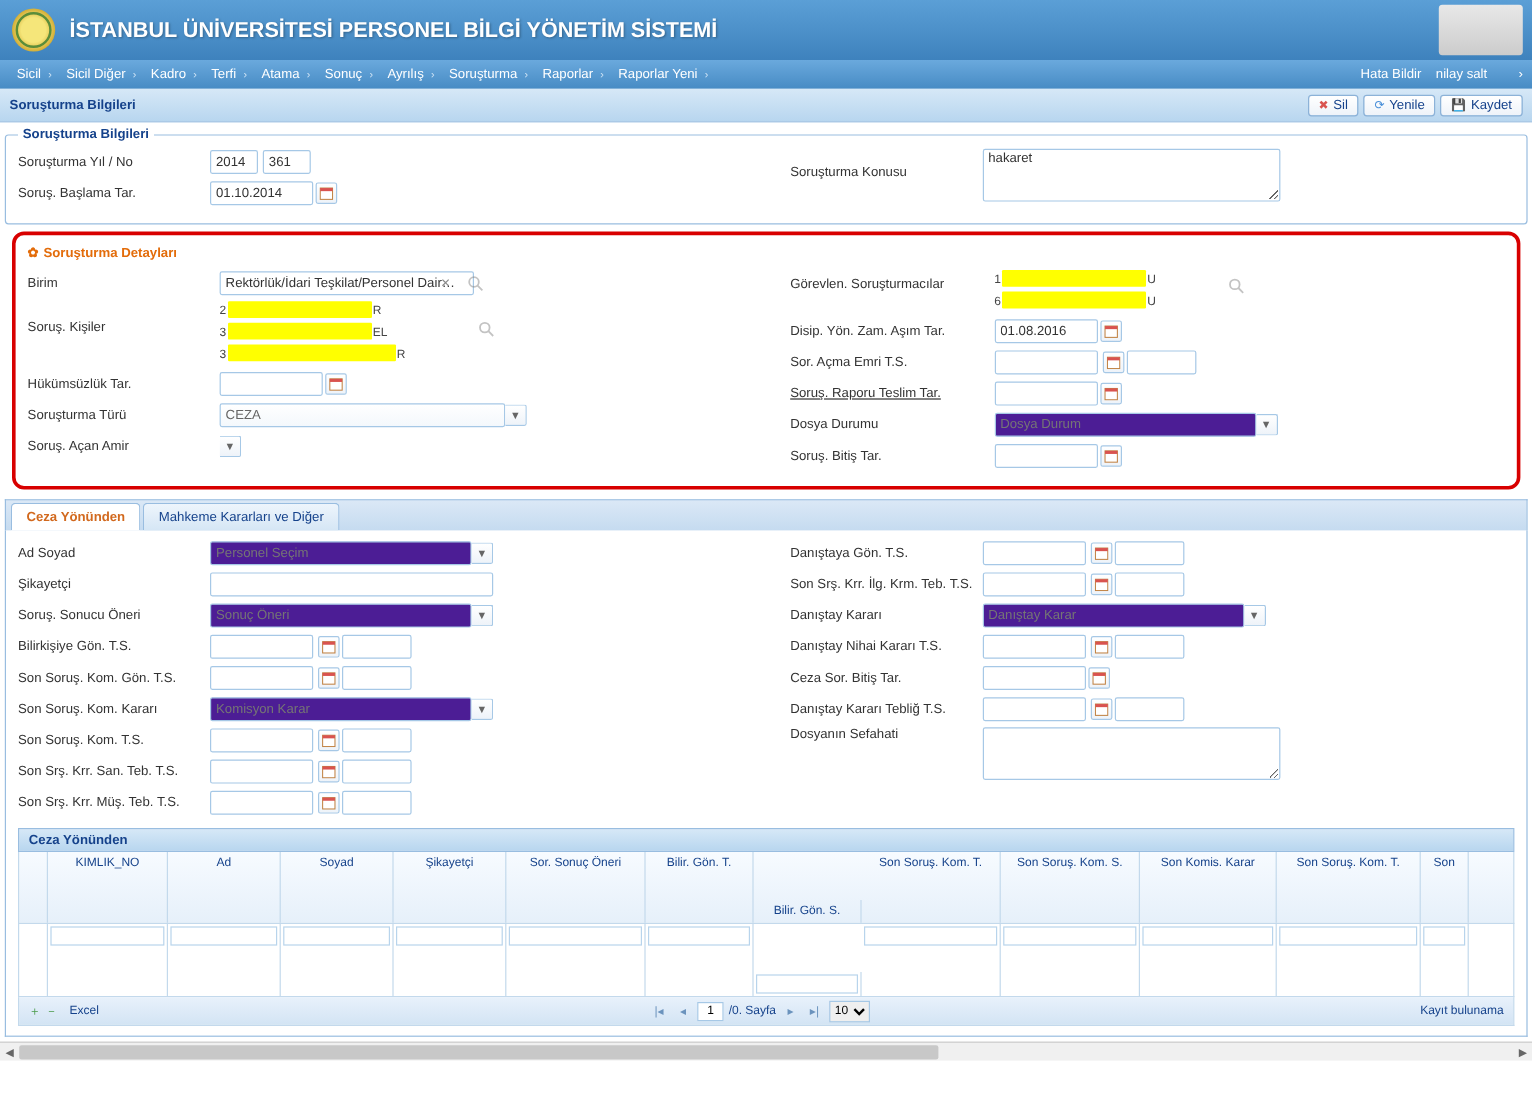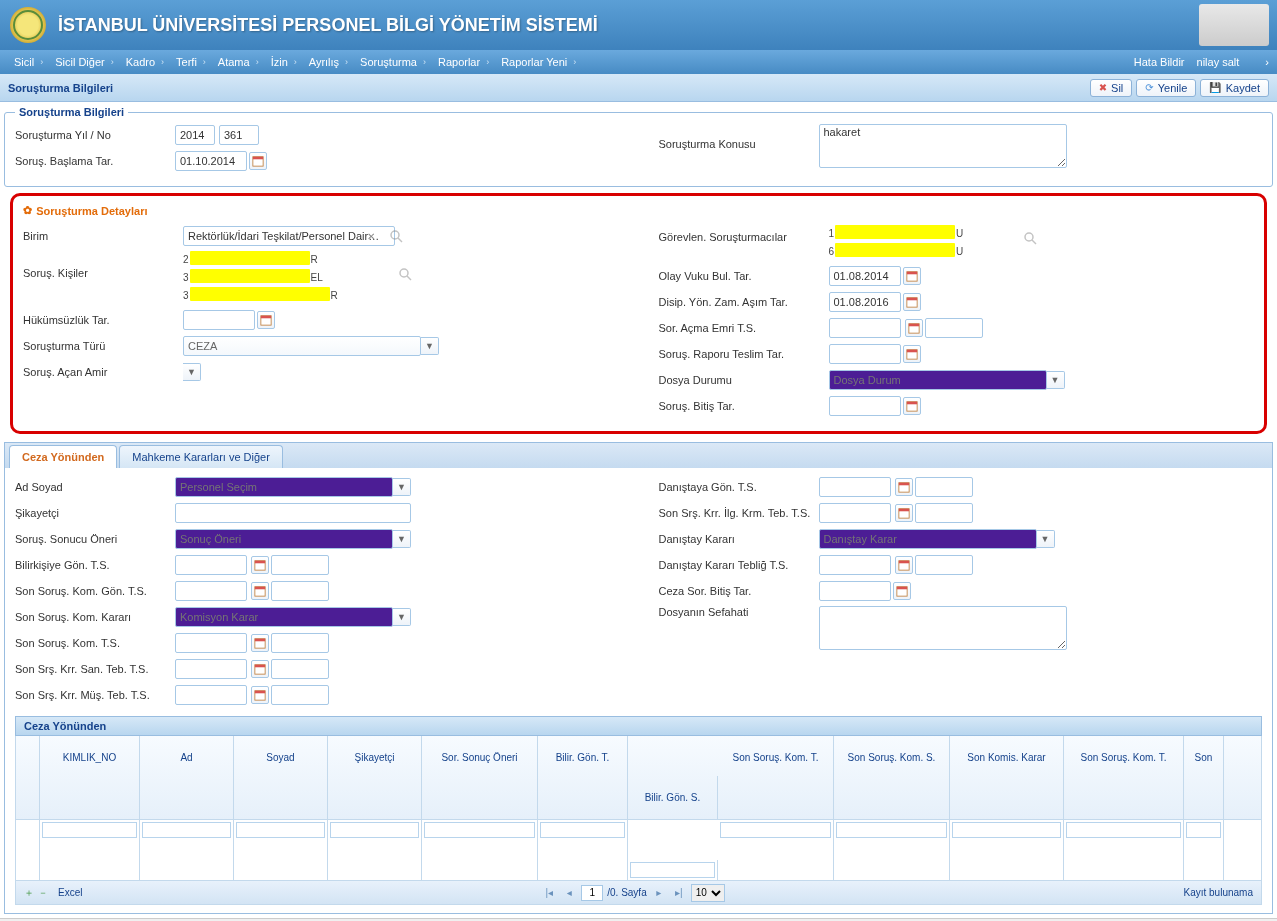--- a/index.html
+++ b/index.html
@@ -19,21 +19,21 @@
 .toolbar-btn .ic { font-size: 10px; }
 .content { padding: 4px; }
 fieldset.panel { border: 1px solid #99bde0; border-radius: 3px; margin-bottom: 6px; padding: 6px 10px 10px; position: relative; }
 fieldset.panel > legend { color: #15428b; font-size: 11px; font-weight: bold; padding: 0 4px; }
 .row { display: flex; gap: 40px; }
 .col { flex: 1; }
 .form-line { display: flex; align-items: center; margin-bottom: 4px; min-height: 22px; }
 .form-label { width: 160px; color: #333; font-size: 11px; }
 .text-input { border: 1px solid #a6c8e6; border-radius: 2px; height: 20px; padding: 1px 4px; font-size: 11px; color: #333; background: #fff; }
 .text-input.small { width: 40px; }
-.text-input.date { width: 72px; }
+.text-input.date { width: 86px; }
 .text-input.wide { width: 212px; }
 .text-input.select { width: 238px; background: linear-gradient(#fff,#f4f8fc); color: #666; }
 .text-input.ro { background: #4c1d95; color: #888; }
 textarea.text-input { height: 44px; width: 248px; resize: both; }
 .cal-btn { width: 18px; height: 18px; display: inline-flex; align-items: center; justify-content: center; border: 1px solid #a6c8e6; border-radius: 2px; margin-left: 2px; background: linear-gradient(#fff,#eef3f9); cursor: pointer; }
 .cal-btn svg { width: 12px; height: 12px; }
 .sel-btn { width: 18px; height: 18px; display: inline-flex; align-items: center; justify-content: center; border: 1px solid #a6c8e6; border-left: none; border-radius: 0 2px 2px 0; background: linear-gradient(#fff,#eef3f9); cursor: pointer; font-size: 9px; color: #666; }
 .search-ic { width: 14px; height: 14px; display: inline-block; margin-left: 6px; cursor: pointer; opacity: 0.5; }
 .search-ic svg { width: 14px; height: 14px; }
 .red-box { border: 3px solid #d80000; border-radius: 10px; margin: 2px 6px 8px; padding: 8px 10px 10px; position: relative; }
@@ -42,21 +42,21 @@
 .yellow-tag { background: #ffff00; display: inline-block; height: 14px; padding: 0 2px; line-height: 14px; border-radius: 1px; margin-bottom: 2px; font-size: 10px; }
 .yellow-tag-row { display:flex; align-items:center; gap:1px; margin-bottom:2px; }
 .yellow-tag-pre { font-size:10px; color:#444; }
 .yellow-tag-suf { font-size:10px; color:#444; }
 .tabs { background: linear-gradient(#dbe8f6,#c5dbf0); height: 26px; display: flex; align-items: flex-end; padding: 0 4px; border: 1px solid #99bde0; border-bottom: none; }
 .tab { padding: 5px 12px; border: 1px solid #99bde0; border-bottom: none; border-radius: 4px 4px 0 0; margin-right: 2px; background: linear-gradient(#eef5fc,#d5e6f5); color: #15428b; font-size: 11px; cursor: pointer; }
 .tab.active { background: #fff; color: #d2691e; font-weight: bold; }
 .tab-body { border: 1px solid #99bde0; border-top: none; padding: 8px 10px; }
 .grid-title { background: linear-gradient(#d6e8f7,#b8d6ef); color: #15428b; font-weight: bold; padding: 3px 8px; border: 1px solid #99bde0; font-size: 11px; }
 .grid-head { display: flex; background: linear-gradient(#f7fbff,#e6f0fa); border: 1px solid #c3d9ec; border-top: none; }
-.grid-head .gh, .grid-filter .gf { border-right: 1px solid #c3d9ec; padding: 16px 4px; font-size: 10px; color: #15428b; text-align: center; overflow: hidden; white-space: nowrap; }
+.grid-head .gh, .grid-filter .gf { border-right: 1px solid #c3d9ec; padding: 4px 4px; font-size: 10px; color: #15428b; text-align: center; overflow: hidden; white-space: nowrap; }
 .grid-filter { display: flex; border: 1px solid #c3d9ec; border-top: none; background: #fff; }
 .grid-filter .gf { padding: 2px; }
 .grid-filter input { width: 100%; border: 1px solid #b8d4ec; height: 16px; font-size: 10px; padding: 0 2px; }
 .grid-footer { background: linear-gradient(#e8f1fb,#d3e4f4); border: 1px solid #c3d9ec; border-top: none; height: 24px; display: flex; align-items: center; padding: 0 8px; font-size: 10px; color: #15428b; justify-content: space-between; }
 .pager { display: flex; align-items: center; gap: 4px; }
 .pager .pb { width: 16px; height: 16px; display: inline-flex; align-items: center; justify-content: center; cursor: pointer; color: #6b93bd; font-size: 10px; }
 .pager input { width: 22px; height: 16px; border: 1px solid #a6c8e6; text-align: center; font-size: 10px; }
 .pager select { height: 18px; border: 1px solid #a6c8e6; font-size: 10px; }
 .scrollbar-bottom { height: 16px; background: #f0f0f0; border-top: 1px solid #ccc; position: relative; }
 .scrollbar-bottom .thumb { position: absolute; left: 16px; top: 2px; height: 12px; width: 60%; background: #c8c8c8; border-radius: 2px; }
@@ -93,21 +93,21 @@
       </div>
     <div class="menu-item">
         <span>Terfi</span>
         <span class="chev">›</span>
       </div>
     <div class="menu-item">
         <span>Atama</span>
         <span class="chev">›</span>
       </div>
     <div class="menu-item">
-        <span>İzin</span>
+        <span>Sonuç</span>
         <span class="chev">›</span>
       </div>
     <div class="menu-item">
         <span>Ayrılış</span>
         <span class="chev">›</span>
       </div>
     <div class="menu-item">
         <span>Soruşturma</span>
         <span class="chev">›</span>
       </div>
@@ -251,30 +251,20 @@
                 <span class="yellow-tag" style="width:120px;"></span>
                 <span class="yellow-tag-suf">U</span>
               </div>
           </div>
           <span class="search-ic" style="margin-left:60px;margin-top:6px;"><svg viewBox="0 0 14 14">
                 <circle cx="6" cy="6" r="4" fill="none" stroke="#888" stroke-width="1.5"></circle>
                 <line x1="9" y1="9" x2="13" y2="13" stroke="#888" stroke-width="1.5"></line>
               </svg></span>
         </div>
         <div class="form-line">
-          <div class="form-label" style="width:170px;">Olay Vuku Bul. Tar.</div>
-          <input class="text-input date" value="01.08.2014" style="">
-          <span class="cal-btn">
-              <svg viewBox="0 0 14 14">
-                <rect x="1" y="2" width="12" height="11" fill="#fff" stroke="#c08040"></rect>
-                <rect x="1" y="2" width="12" height="3" fill="#d9534f"></rect>
-              </svg>
-            </span>
-        </div>
-        <div class="form-line">
           <div class="form-label" style="width:170px;">Disip. Yön. Zam. Aşım Tar.</div>
           <input class="text-input date" value="01.08.2016" style="">
           <span class="cal-btn">
               <svg viewBox="0 0 14 14">
                 <rect x="1" y="2" width="12" height="11" fill="#fff" stroke="#c08040"></rect>
                 <rect x="1" y="2" width="12" height="3" fill="#d9534f"></rect>
               </svg>
             </span>
         </div>
         <div class="form-line">
@@ -284,21 +274,21 @@
             <span class="cal-btn">
                 <svg viewBox="0 0 14 14">
                   <rect x="1" y="2" width="12" height="11" fill="#fff" stroke="#c08040"></rect>
                   <rect x="1" y="2" width="12" height="3" fill="#d9534f"></rect>
                 </svg>
               </span>
             <input class="text-input" style="width: 58px;">
           </div>
         </div>
         <div class="form-line">
-          <div class="form-label" style="width:170px;">Soruş. Raporu Teslim Tar.</div>
+          <div class="form-label" style="width:170px;text-decoration:underline;">Soruş. Raporu Teslim Tar.</div>
           <input class="text-input date" style="">
           <span class="cal-btn">
               <svg viewBox="0 0 14 14">
                 <rect x="1" y="2" width="12" height="11" fill="#fff" stroke="#c08040"></rect>
                 <rect x="1" y="2" width="12" height="3" fill="#d9534f"></rect>
               </svg>
             </span>
         </div>
         <div class="form-line">
           <div class="form-label" style="width:170px;">Dosya Durumu</div>
@@ -437,41 +427,54 @@
               </span>
               <input class="text-input" style="width: 58px;">
             </div>
         </div>
         <div class="form-line">
           <div class="form-label">Danıştay Kararı</div>
           <input class="text-input select ro" style="width: 218px;" placeholder="Danıştay Karar">
             <span class="sel-btn">▼</span>
         </div>
         <div class="form-line">
-          <div class="form-label">Danıştay Kararı Tebliğ T.S.</div>
+          <div class="form-label">Danıştay Nihai Kararı T.S.</div>
           <div class="input-pair">
               <input class="text-input date" style="">
               <span class="cal-btn">
                 <svg viewBox="0 0 14 14">
                   <rect x="1" y="2" width="12" height="11" fill="#fff" stroke="#c08040"></rect>
                   <rect x="1" y="2" width="12" height="3" fill="#d9534f"></rect>
                 </svg>
               </span>
               <input class="text-input" style="width: 58px;">
             </div>
         </div>
         <div class="form-line">
           <div class="form-label">Ceza Sor. Bitiş Tar.</div>
           <input class="text-input date" style="">
           <span class="cal-btn">
               <svg viewBox="0 0 14 14">
                 <rect x="1" y="2" width="12" height="11" fill="#fff" stroke="#c08040"></rect>
                 <rect x="1" y="2" width="12" height="3" fill="#d9534f"></rect>
               </svg>
             </span>
+        </div>
+        <div class="form-line">
+          <div class="form-label">Danıştay Kararı Tebliğ T.S.</div>
+          <div class="input-pair">
+              <input class="text-input date" style="">
+              <span class="cal-btn">
+                <svg viewBox="0 0 14 14">
+                  <rect x="1" y="2" width="12" height="11" fill="#fff" stroke="#c08040"></rect>
+                  <rect x="1" y="2" width="12" height="3" fill="#d9534f"></rect>
+                </svg>
+              </span>
+              <input class="text-input" style="width: 58px;">
+            </div>
         </div>
         <div class="form-line" style="align-items:flex-start;">
           <div class="form-label">Dosyanın Sefahati</div>
           <textarea class="text-input" style="width: 248px; height: 44px;"></textarea>
         </div>
       </div>
     </div>
 
     <div style="margin-top:6px;">
       <div class="grid-title">Ceza Yönünden</div>

